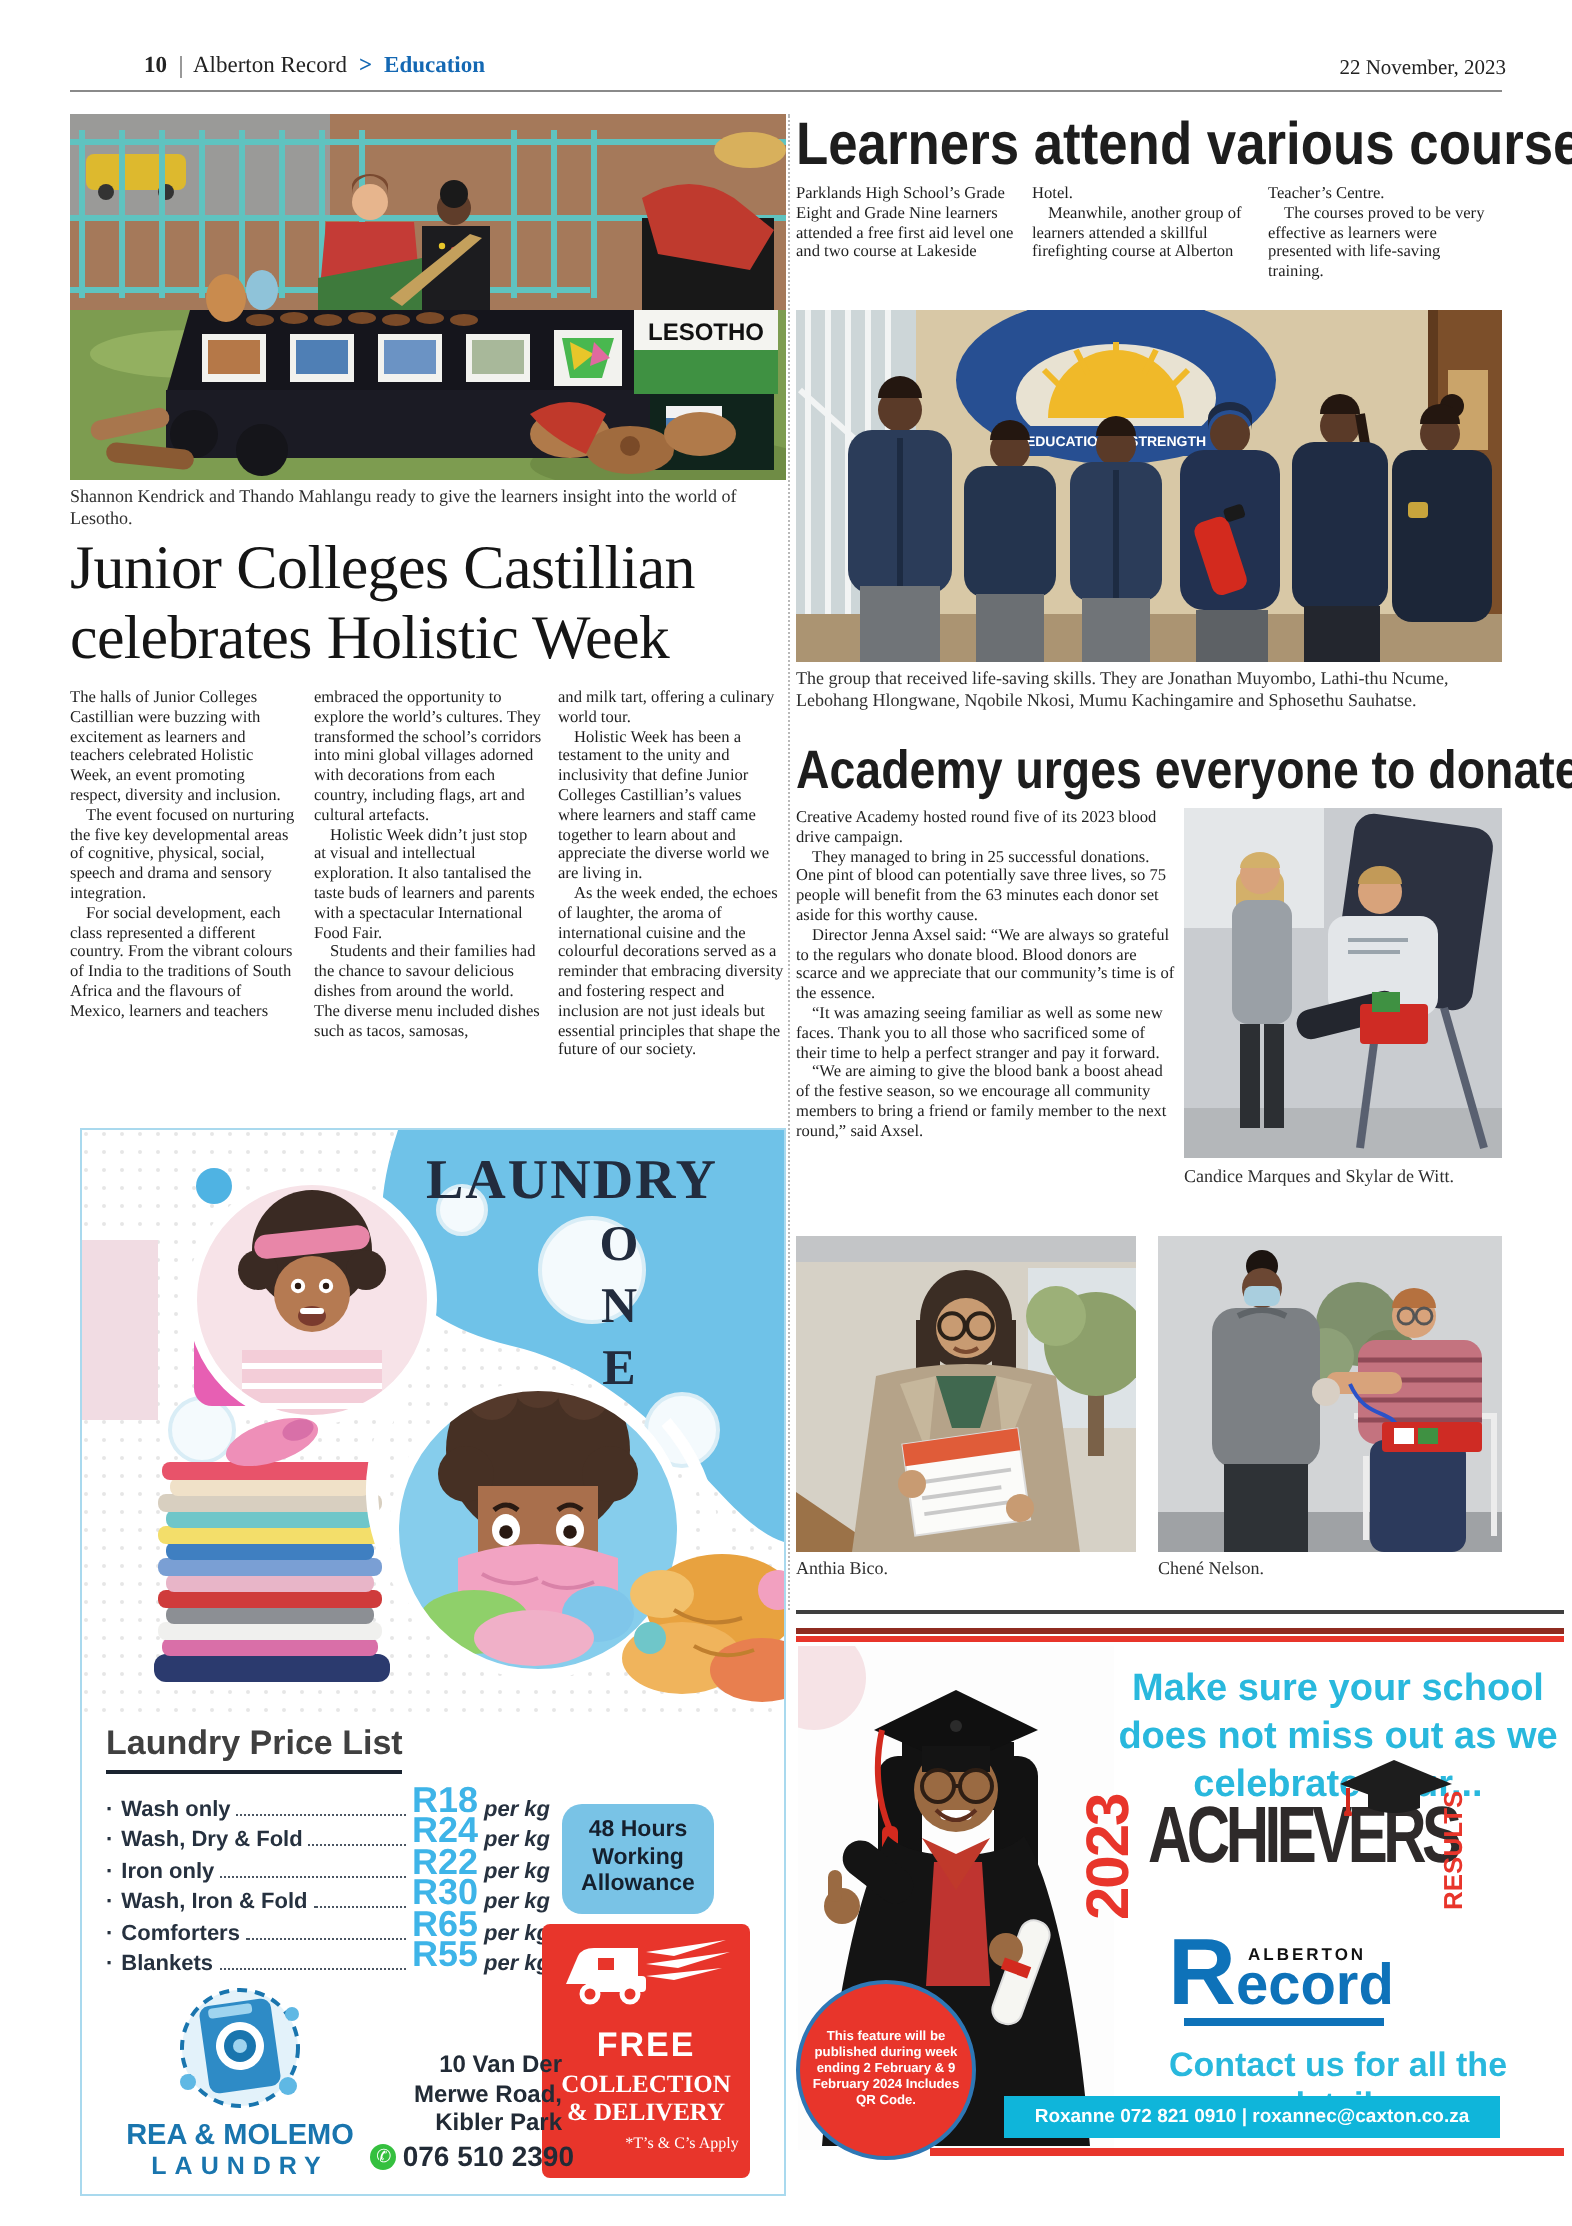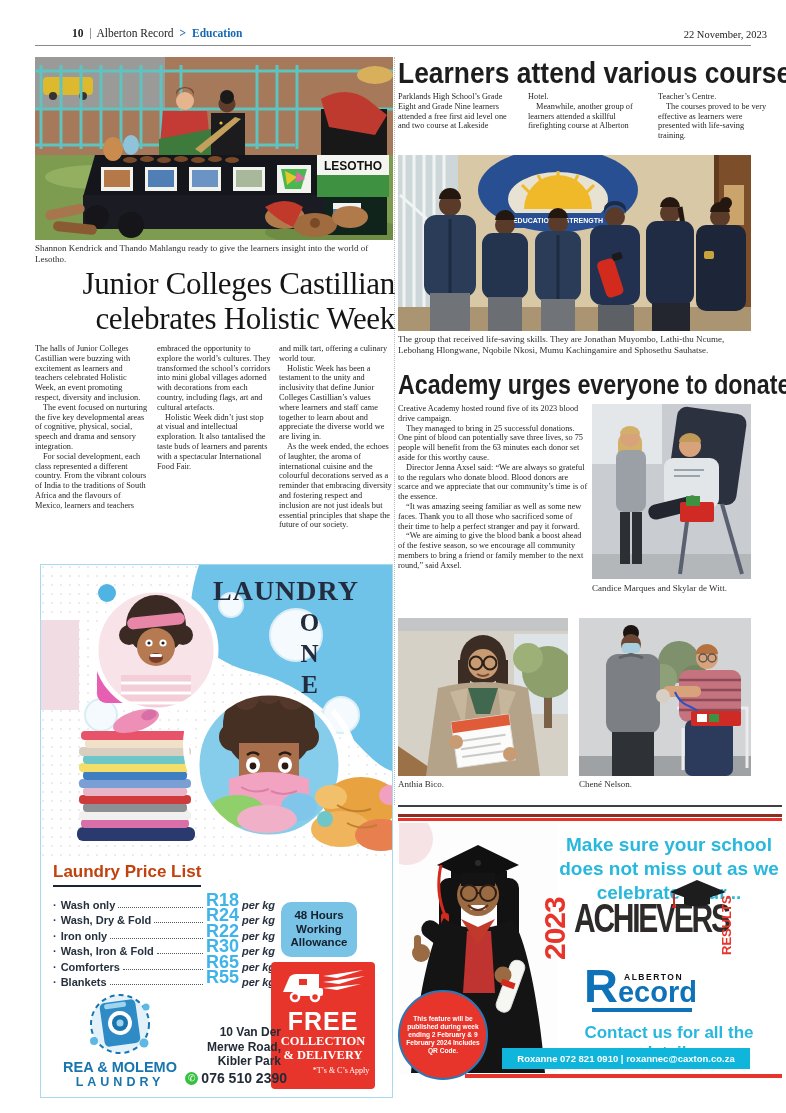--- a/index.html
+++ b/index.html
@@ -5,21 +5,21 @@
   html,body{margin:0;padding:0;background:#e9e9e9;}
   #page{position:relative;width:786px;height:1113px;background:#fff;margin:0 auto;overflow:hidden;
         font-family:"Liberation Serif",serif;color:#222;}
   .abs{position:absolute;}
 
   
   .hdr{left:37px;top:27px;display:flex;align-items:baseline;gap:6px;font-size:11.5px;}
   .hdr .num{font-weight:bold;margin-left:35px;}
   .hdr .bar{width:1px;height:11px;background:#999;align-self:center;}
   .hdr .blue{color:#1468b3;font-weight:bold;}
-  .hdr-date{right:19px;top:29px;font-size:10.5px;text-align:left;}
+  .hdr-date{right:33px;top:29px;font-size:10.5px;text-align:left;}
   .hdr-rule{left:35px;top:45px;width:716px;height:1px;background:#8a8a8a;}
   .col-rule{left:394px;top:57px;height:748px;border-left:1px dotted #b8b8b8;width:0;}
 
   
   .ph{display:block;}
   .caption{font-family:Liberation Serif, serif;font-size:9px;line-height:11px;color:#2e2e2e;}
 
   
   .h-serif{font-family:"Liberation Serif",serif;font-weight:500;color:#151515;font-size:31px;line-height:35px;letter-spacing:-0.3px;}
   .h-sans{font-family:"Liberation Sans",sans-serif;font-weight:bold;color:#1d1d1d;white-space:nowrap;
@@ -29,33 +29,33 @@
   .bodycols{display:flex;gap:8px;}
   .bcol{font-size:8.3px;line-height:9.8px;color:#1f1f1f;}
   .bcol p{margin:0;}
   .bcol p + p{text-indent:8px;}
 
   
   .laundry-ad{left:40px;top:564px;width:353px;height:534px;border:1px solid #a9d9ee;background:#fff;box-sizing:border-box;}
   .lw{left:172px;top:10px;font-family:"Liberation Serif",serif;font-weight:bold;font-size:28px;letter-spacing:1px;color:#222c3e;}
   .lw-v{left:254px;top:44px;font-family:"Liberation Serif",serif;font-weight:bold;font-size:25px;color:#222c3e;
         writing-mode:vertical-lr;text-orientation:upright;letter-spacing:4px;height:100px;}
-  .price-title{left:12px;top:297px;font-family:"Liberation Sans",sans-serif;font-weight:bold;font-size:17px;color:#c2410c;
+  .price-title{left:12px;top:297px;font-family:"Liberation Sans",sans-serif;font-weight:bold;font-size:17px;color:#404040;
                border-bottom:2.5px solid #1b2430;padding-bottom:3px;}
   .price-list{left:12px;top:330px;width:222px;}
   .price-row{display:flex;align-items:flex-end;height:15.5px;font-family:"Liberation Sans",sans-serif;
              font-weight:bold;font-size:11px;color:#26313f;}
   .price-row::before{content:"·";margin-right:4px;}
   .price-row .dots{flex:1;border-bottom:1.5px dotted #4a5562;margin:0 3px 3px 3px;}
   .price-row .pp{color:#3eb4e8;font-size:18px;}
   .price-row .pu{margin-left:3px;font-style:italic;}
   .badge48{left:240px;top:337px;width:76px;background:#79c3e6;border-radius:10px;padding:7px 0;text-align:center;
            font-family:"Liberation Sans",sans-serif;font-weight:bold;font-size:11.5px;line-height:13.5px;color:#15202e;}
   .freebox{left:230px;top:397px;width:104px;height:127px;background:#e8352b;border-radius:4px;color:#fff;text-align:center;}
-  .free-t{font-family:"Liberation Sans",sans-serif;font-weight:bold;font-size:25px;line-height:25px;letter-spacing:1px;margin-top:1px;}
+  .free-t{font-family:"Liberation Sans",sans-serif;font-weight:bold;font-size:17px;line-height:25px;letter-spacing:1px;margin-top:1px;}
   .free-l{font-family:"Liberation Serif",serif;font-weight:bold;font-size:12.5px;line-height:14px;}
   .free-terms{font-family:"Liberation Serif",serif;font-weight:normal;font-size:8px;margin-top:4px;padding-left:36px;}
   .ml-logo{left:4px;top:428px;width:150px;text-align:center;}
   .ml-name{font-family:"Liberation Sans",sans-serif;font-weight:bold;font-size:14.5px;color:#1975ae;}
   .ml-word{font-family:"Liberation Sans",sans-serif;font-weight:bold;font-size:12.5px;color:#1975ae;letter-spacing:4px;}
   .ml-addr{left:156px;top:460px;width:84px;text-align:right;font-family:"Liberation Sans",sans-serif;
            font-weight:bold;font-size:12px;line-height:14.5px;color:#222b36;}
   .ml-phone{left:138px;top:505px;width:108px;display:flex;align-items:center;justify-content:flex-end;gap:3px;}
   .wa{width:13px;height:13px;border-radius:50%;background:#35c03f;color:#fff;font-size:9px;line-height:13px;text-align:center;flex:none;}
   .ml-num{font-family:"Liberation Sans",sans-serif;font-weight:bold;font-size:14px;color:#222b36;}
@@ -185,30 +185,31 @@
     <rect x="10" y="150" width="40" height="10" rx="5" fill="#a8764d" transform="rotate(-12 30 155)"></rect>
     <rect x="18" y="166" width="44" height="10" rx="5" fill="#8a5a33" transform="rotate(6 40 171)"></rect>
     <ellipse cx="250" cy="160" rx="20" ry="12" fill="#b07a4a"></ellipse>
       <ellipse cx="280" cy="168" rx="22" ry="12" fill="#a06b3e"></ellipse>
     <ellipse cx="315" cy="160" rx="18" ry="11" fill="#b07a4a"></ellipse>
       <circle cx="280" cy="166" r="5" fill="#7a4a28"></circle>
     <path d="M230,150 Q250,138 268,150 L258,170 Q240,162 230,150 Z" fill="#c0392b"></path>
   </svg>
   <div class="abs caption" style="left:35px;top:243px;width:358px;">Shannon Kendrick and Thando Mahlangu ready to give the learners insight into the world of Lesotho.</div>
 
-  <div class="abs h-serif" style="left:35px;top:266px;width:360px;text-align:right;">Junior Colleges Castillian celebrates Holistic Week</div>
+  <div class="abs h-serif" style="left:35px;top:266px;width:360px;">Junior Colleges Castillian celebrates Holistic Week</div>
   <div class="abs bodycols" style="left:35px;top:344px;width:358px;">
     <div class="bcol" style="width:114px;">
       <p>The halls of Junior Colleges Castillian were buzzing with excitement as learners and teachers celebrated Holistic Week, an event promoting respect, diversity and inclusion.</p>
       <p>The event focused on nurturing the five key developmental areas of cognitive, physical, social, speech and drama and sensory integration.</p>
       <p>For social development, each class represented a different country. From the vibrant colours of India to the traditions of South Africa and the flavours of Mexico, learners and teachers</p>
     </div>
     <div class="bcol" style="width:114px;">
       <p>embraced the opportunity to explore the world’s cultures. They transformed the school’s corridors into mini global villages adorned with decorations from each country, including flags, art and cultural artefacts.</p>
       <p>Holistic Week didn’t just stop at visual and intellectual exploration. It also tantalised the taste buds of learners and parents with a spectacular International Food Fair.</p>
+      <p>Students and their families had the chance to savour delicious dishes from around the world. The diverse menu included dishes such as tacos, samosas,</p>
     </div>
     <div class="bcol" style="width:114px;">
       <p>and milk tart, offering a culinary world tour.</p>
       <p>Holistic Week has been a testament to the unity and inclusivity that define Junior Colleges Castillian’s values where learners and staff came together to learn about and appreciate the diverse world we are living in.</p>
       <p>As the week ended, the echoes of laughter, the aroma of international cuisine and the colourful decorations served as a reminder that embracing diversity and fostering respect and inclusion are not just ideals but essential principles that shape the future of our society.</p>
     </div>
   </div>
 
   <div class="abs laundry-ad">
     <svg class="abs ph" style="left:0;top:0;" width="351" height="292" viewBox="0 0 351 292">
@@ -389,21 +390,21 @@
       <div class="ml-word">LAUNDRY</div>
     </div>
     <div class="abs ml-addr">10 Van Der Merwe Road, Kibler Park</div>
     <div class="abs ml-phone">
       <span class="wa">✆</span>
       <span class="ml-num">076 510 2390</span>
     </div>
   </div>
 
   <div class="abs h-sans" style="left:398px;top:56px;font-size:30px;transform:scaleX(.88);">Learners attend various courses</div>
-  <div class="abs bodycols" style="left:398px;top:92px;width:384px;gap:14px;">
+  <div class="abs bodycols" style="left:398px;top:92px;width:384px;gap:2px;">
     <div class="bcol" style="width:116px;">
       <p>Parklands High School’s Grade Eight and Grade Nine learners attended a free first aid level one and two course at Lakeside</p>
     </div>
     <div class="bcol" style="width:116px;">
       <p>Hotel.</p>
       <p>Meanwhile, another group of learners attended a skillful firefighting course at Alberton</p>
     </div>
     <div class="bcol" style="width:116px;">
       <p>Teacher’s Centre.</p>
       <p>The courses proved to be very effective as learners were presented with life-saving training.</p>

